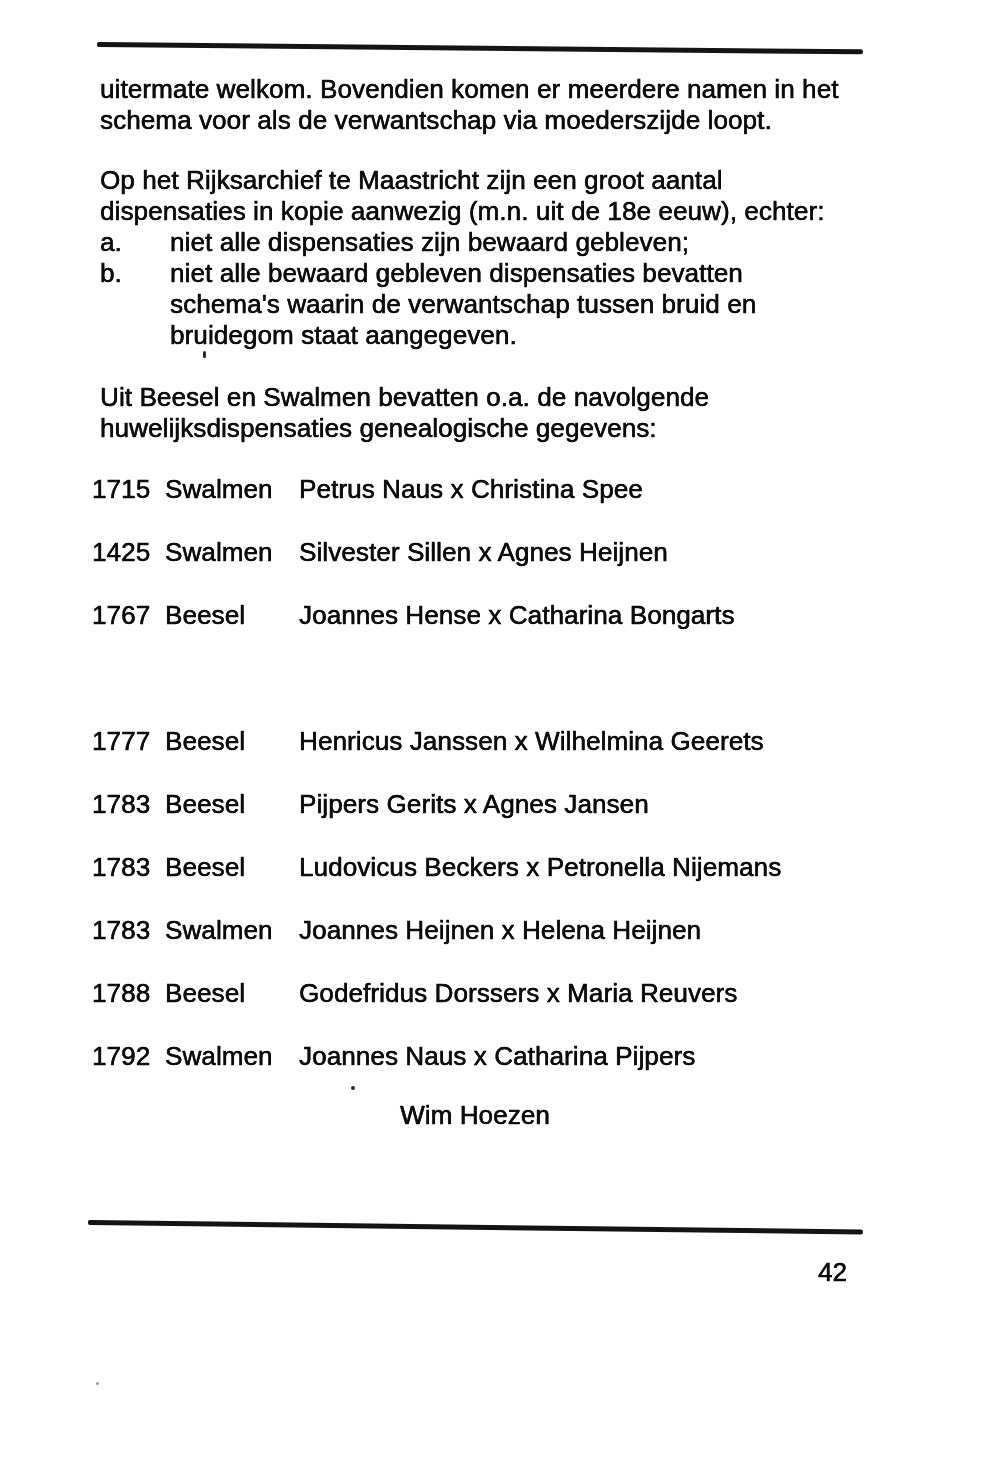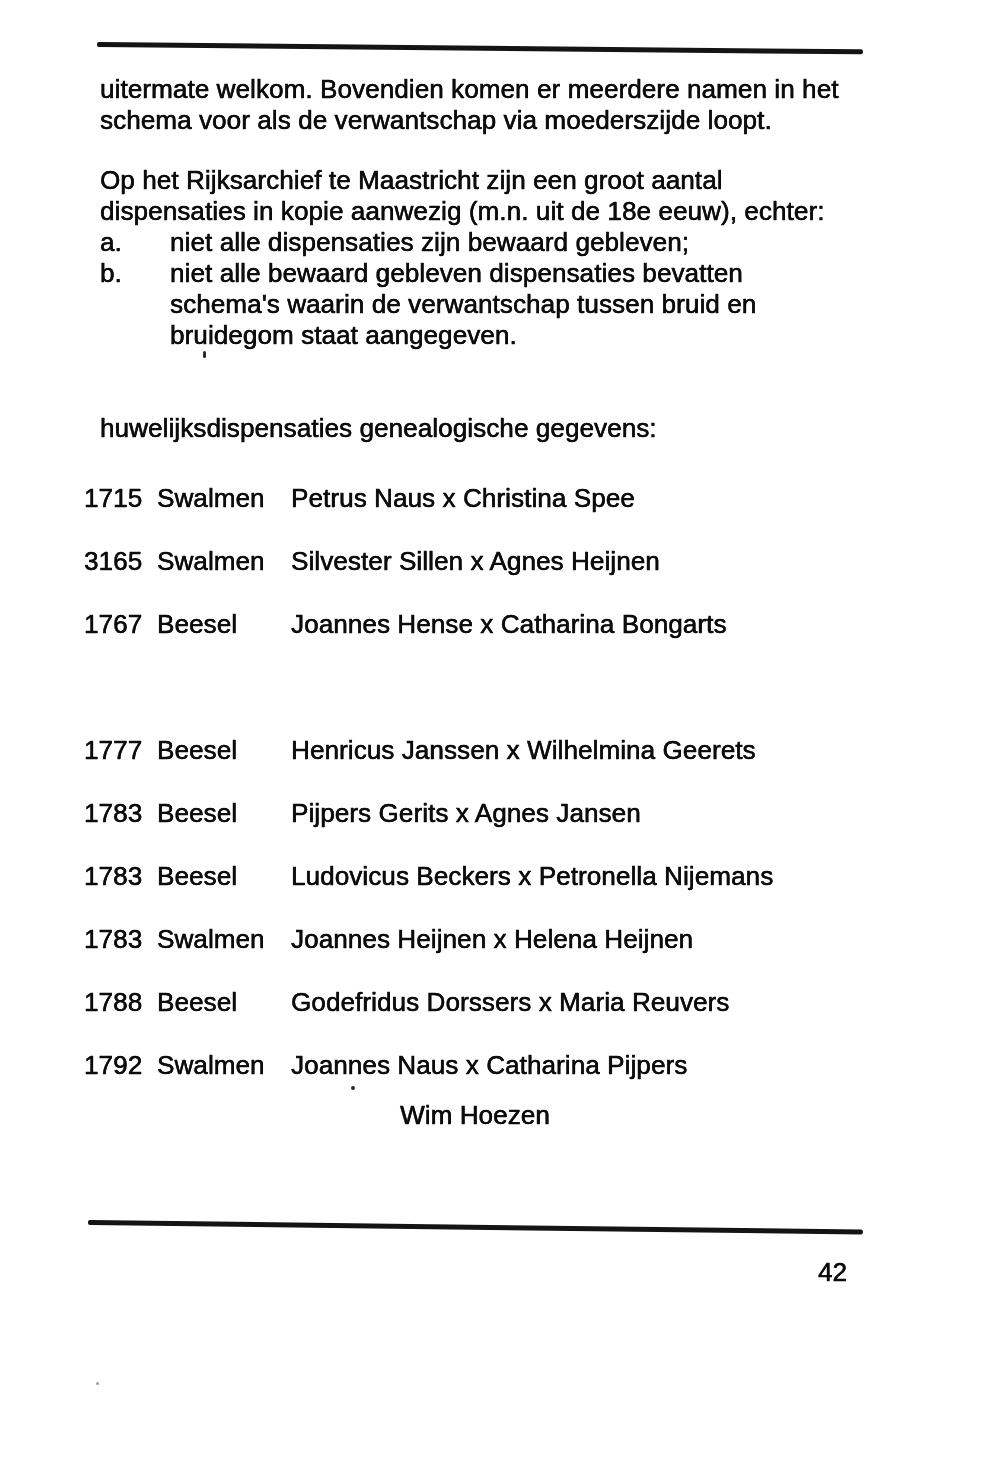--- a/index.html
+++ b/index.html
@@ -26,21 +26,21 @@
     letter-spacing: 0.1px;
     -webkit-text-stroke: 0.45px currentColor;
     text-shadow: 0.3px 0 0 currentColor;
   }
   .left-margin { left: 100px; }
   .indent { left: 170px; }
   .item-label {
     display: inline-block;
     width: 70px;
   }
-  .row { left: 84px; margin-top: 9px; }
+  .row { left: 92px; }
   .row .year  { display: inline-block; width: 73px;  }
   .row .place { display: inline-block; width: 134px; }
   .rule {
     position: absolute;
     background: #141414;
     border-radius: 2px;
     transform-origin: left center;
   }
   .rule.top {
     left: 97px; top: 42px;
@@ -82,27 +82,28 @@
 
   <div class="t left-margin" style="top:258px">
     <span class="item-label">b.</span><span>niet alle bewaard gebleven dispensaties bevatten</span>
   </div>
   <div class="t left-margin" style="top:227px">
     <span class="item-label">a.</span><span>niet alle dispensaties zijn bewaard gebleven;</span>
   </div>
   <div class="t indent" style="top:289px">schema's waarin de verwantschap tussen bruid en</div>
   <div class="t indent" style="top:320px">bruidegom staat aangegeven.</div>
 
+  <div class="t left-margin" style="top:382px">Uit Beesel en Swalmen bevatten o.a. de navolgende</div>
   <div class="t left-margin" style="top:413px">huwelijksdispensaties genealogische gegevens:</div>
 
   <div class="t row" style="top:474px">
     <span class="year">1715</span><span class="place">Swalmen</span><span class="couple">Petrus Naus x Christina Spee</span>
   </div>
   <div class="t row" style="top:537px">
-    <span class="year">3165</span><span class="place">Swalmen</span><span class="couple">Silvester Sillen x Agnes Heijnen</span>
+    <span class="year">1425</span><span class="place">Swalmen</span><span class="couple">Silvester Sillen x Agnes Heijnen</span>
   </div>
   <div class="t row" style="top:600px">
     <span class="year">1767</span><span class="place">Beesel</span><span class="couple">Joannes Hense x Catharina Bongarts</span>
   </div>
   <div class="t row" style="top:726px">
     <span class="year">1777</span><span class="place">Beesel</span><span class="couple">Henricus Janssen x Wilhelmina Geerets</span>
   </div>
   <div class="t row" style="top:789px">
     <span class="year">1783</span><span class="place">Beesel</span><span class="couple">Pijpers Gerits x Agnes Jansen</span>
   </div>

